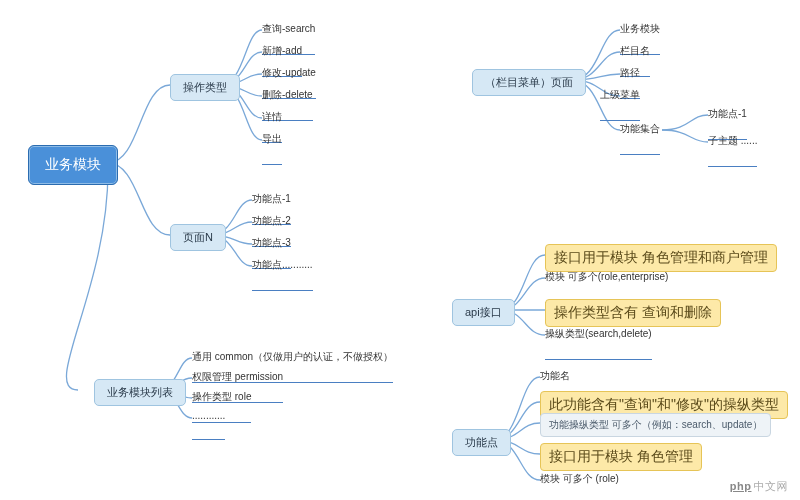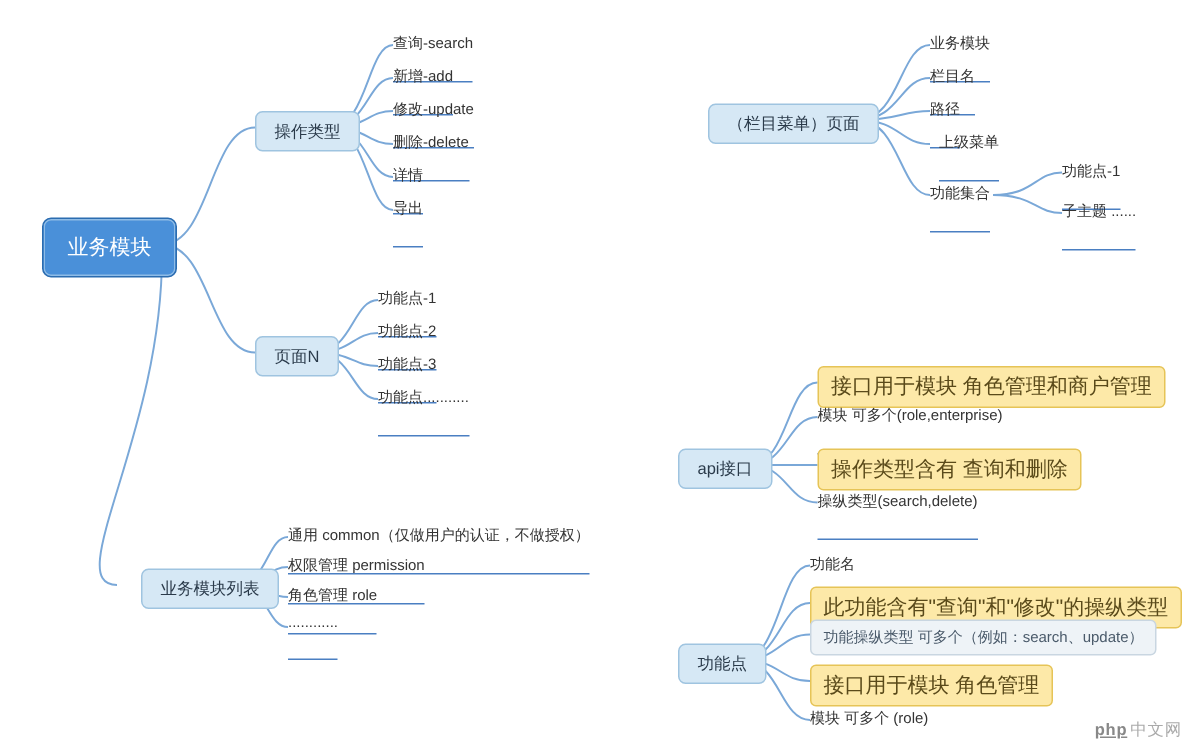--- a/index.html
+++ b/index.html
@@ -137,28 +137,28 @@
 
 <div class="node branch" style="left:170px; top:224px;">页面N</div>
 <div class="node leaf" style="left:252px; top:192px;">功能点-1</div>
 <div class="node leaf" style="left:252px; top:214px;">功能点-2</div>
 <div class="node leaf" style="left:252px; top:236px;">功能点-3</div>
 <div class="node leaf" style="left:252px; top:258px;">功能点...........</div>
 
 <div class="node branch" style="left:94px; top:379px;">业务模块列表</div>
 <div class="node leaf" style="left:192px; top:350px;">通用 common（仅做用户的认证，不做授权）</div>
 <div class="node leaf" style="left:192px; top:370px;">权限管理 permission</div>
-<div class="node leaf" style="left:192px; top:390px;">角色管理 role</div>
+<div class="node leaf" style="left:192px; top:390px;">操作类型 role</div>
 <div class="node leaf" style="left:192px; top:410px;">............</div>
 
 <div class="node branch" style="left:472px; top:69px;">（栏目菜单）页面</div>
 <div class="node leaf" style="left:620px; top:22px;">业务模块</div>
 <div class="node leaf" style="left:620px; top:44px;">栏目名</div>
 <div class="node leaf" style="left:620px; top:66px;">路径</div>
-<div class="node leaf" style="left:626px; top:88px;text-align:right;">上级菜单</div>
+<div class="node leaf" style="left:600px; top:88px;text-align:right;">上级菜单</div>
 <div class="node leaf" style="left:620px; top:122px;">功能集合</div>
 <div class="node leaf" style="left:708px; top:107px;">功能点-1</div>
 <div class="node leaf" style="left:708px; top:134px;">子主题 ......</div>
 
 <div class="node branch" style="left:452px; top:299px;">api接口</div>
 <div class="node note" style="left:545px; top:244px;">接口用于模块 角色管理和商户管理</div>
 <div class="node leaf" style="left:545px; top:270px;">模块 可多个(role,enterprise)</div>
 <div class="node note" style="left:545px; top:299px;">操作类型含有 查询和删除</div>
 <div class="node leaf" style="left:545px; top:327px;">操纵类型(search,delete)</div>
 

